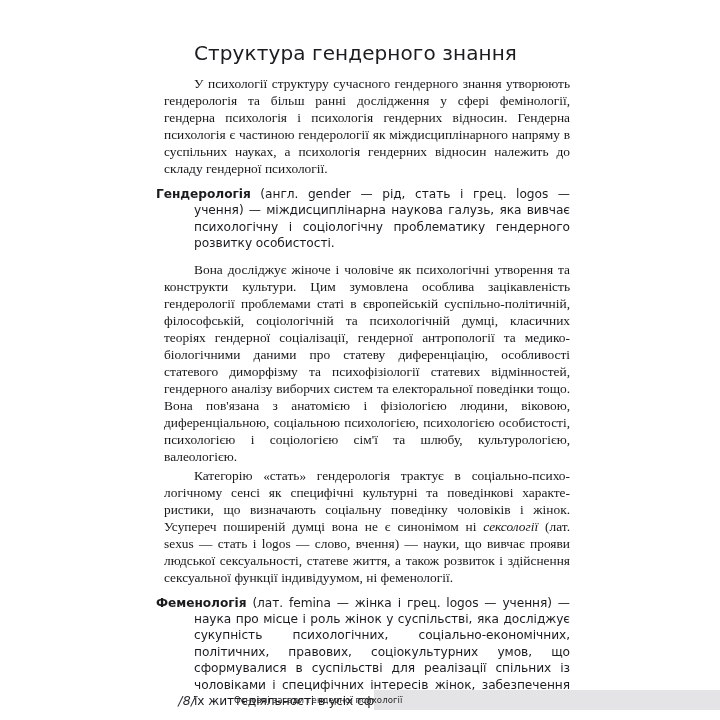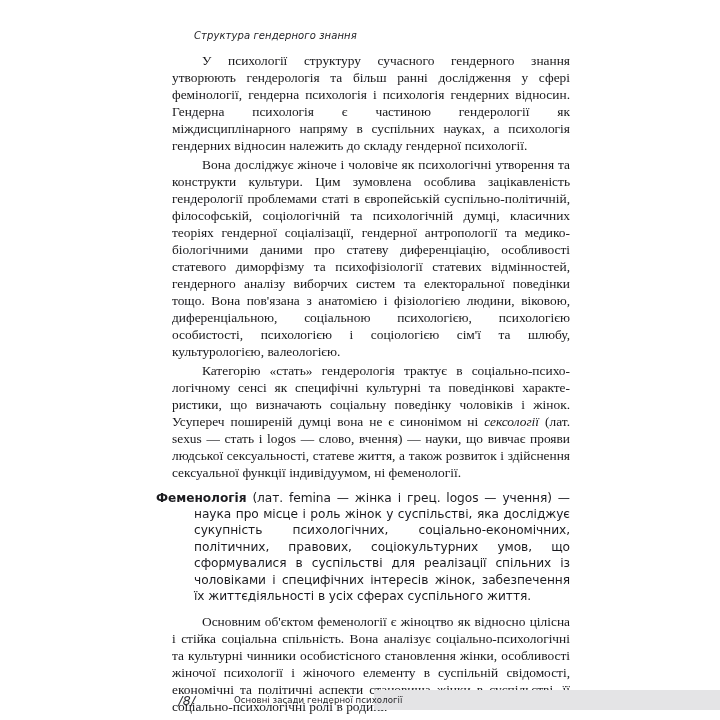--- a/index.html
+++ b/index.html
@@ -27,39 +27,38 @@
   .content {
     position: absolute;
     left: 156px;
     top: 30px;
     width: 414px;
   }
 
   
   .section-title {
     font-family: "DejaVu Sans", "Liberation Sans", sans-serif;
-    font-style: italic;
     font-weight: 400;
-    font-size: 10px;
+    font-size: 20px;
     line-height: 1.25;
     color: #1b1b1f;
-    margin: 0 0 9px 0;
+    margin: 11px 0 9px 0;
     padding-left: 38px;
     letter-spacing: 0.1px;
   }
 
   
   .body-par {
     font-family: "Liberation Serif", "DejaVu Serif", serif;
     font-size: 13.4px;
     line-height: 17.0px;
     text-align: justify;
     text-justify: inter-word;
     text-indent: 30px;
-    margin: 0 0 2px 16px;
+    margin: 0 0 2px 8px;
     color: #17171a;
     hyphens: manual;
     word-spacing: 0.1px;
   }
   .body-par.tight {
     margin-bottom: 1px;
   }
   .body-par em {
   }
 
@@ -131,20 +130,23 @@
 <body>
 
 <div class="page">
 
   <div class="content">
 
     <h1 class="section-title">Структура гендерного знання</h1>
 
     <p class="body-par">У психології структуру сучасного гендерного знання утворюють гендерологія та більш ранні дослідження у сфері феміноло­гії, гендерна психологія і психологія гендерних відносин. Гендер­на психологія є частиною гендерології як міждисциплінарного напряму в суспільних науках, а психологія гендерних відносин належить до складу гендерної психології.</p>
 
+    <p class="definition">
+      <span class="term">Гендерологія</span><span> (англ. gender — рід, стать і грец. logos — учення) — між­дисциплінарна наукова галузь, яка вивчає психологічну і соціоло­гічну проблематику гендерного розвитку особистості.</span>
+    </p>
 
     <p class="body-par">Вона досліджує жіноче і чоловіче як психологічні утворен­ня та конструкти культури. Цим зумовлена особлива зацікавле­ність гендерології проблемами статі в європейській суспільно-по­літичній, філософській, соціологічній та психологічній думці, класичних теоріях гендерної соціалізації, гендерної антропології та медико-біологічними даними про статеву диференціацію, осо­бливості статевого диморфізму та психофізіології статевих відмін­ностей, гендерного аналізу виборчих систем та електоральної поведінки тощо. Вона пов'язана з анатомією і фізіологією люди­ни, віковою, диференціальною, соціальною психологією, психо­логією особистості, психологією і соціологією сім'ї та шлюбу, культурологією, валеологією.</p>
 
     <p class="body-par tight">
       <span>Категорію «стать» гендерологія трактує в соціально-психо­логічному сенсі як специфічні культурні та поведінкові характе­ристики, що визначають соціальну поведінку чоловіків і жінок. Усупереч поширеній думці вона не є синонімом ні </span><em>сексології</em><span> (лат. sexus — стать і logos — слово, вчення) — науки, що вивчає прояви людської сексуальності, статеве життя, а також розвиток і здійснення сексуальної функції індивідуумом, ні феменології.</span>
     </p>
 
     <p class="definition">
       <span class="term">Феменологія</span><span> (лат. femina — жінка і грец. logos — учення) — наука про місце і роль жінок у суспільстві, яка досліджує сукупність психо­логічних, соціально-економічних, політичних, правових, соціо­культурних умов, що сформувалися в суспільстві для реалізації спільних із чоловіками і специфічних інтересів жінок, забезпе­чення їх життєдіяльності в усіх сферах суспільного життя.</span>
     </p>

